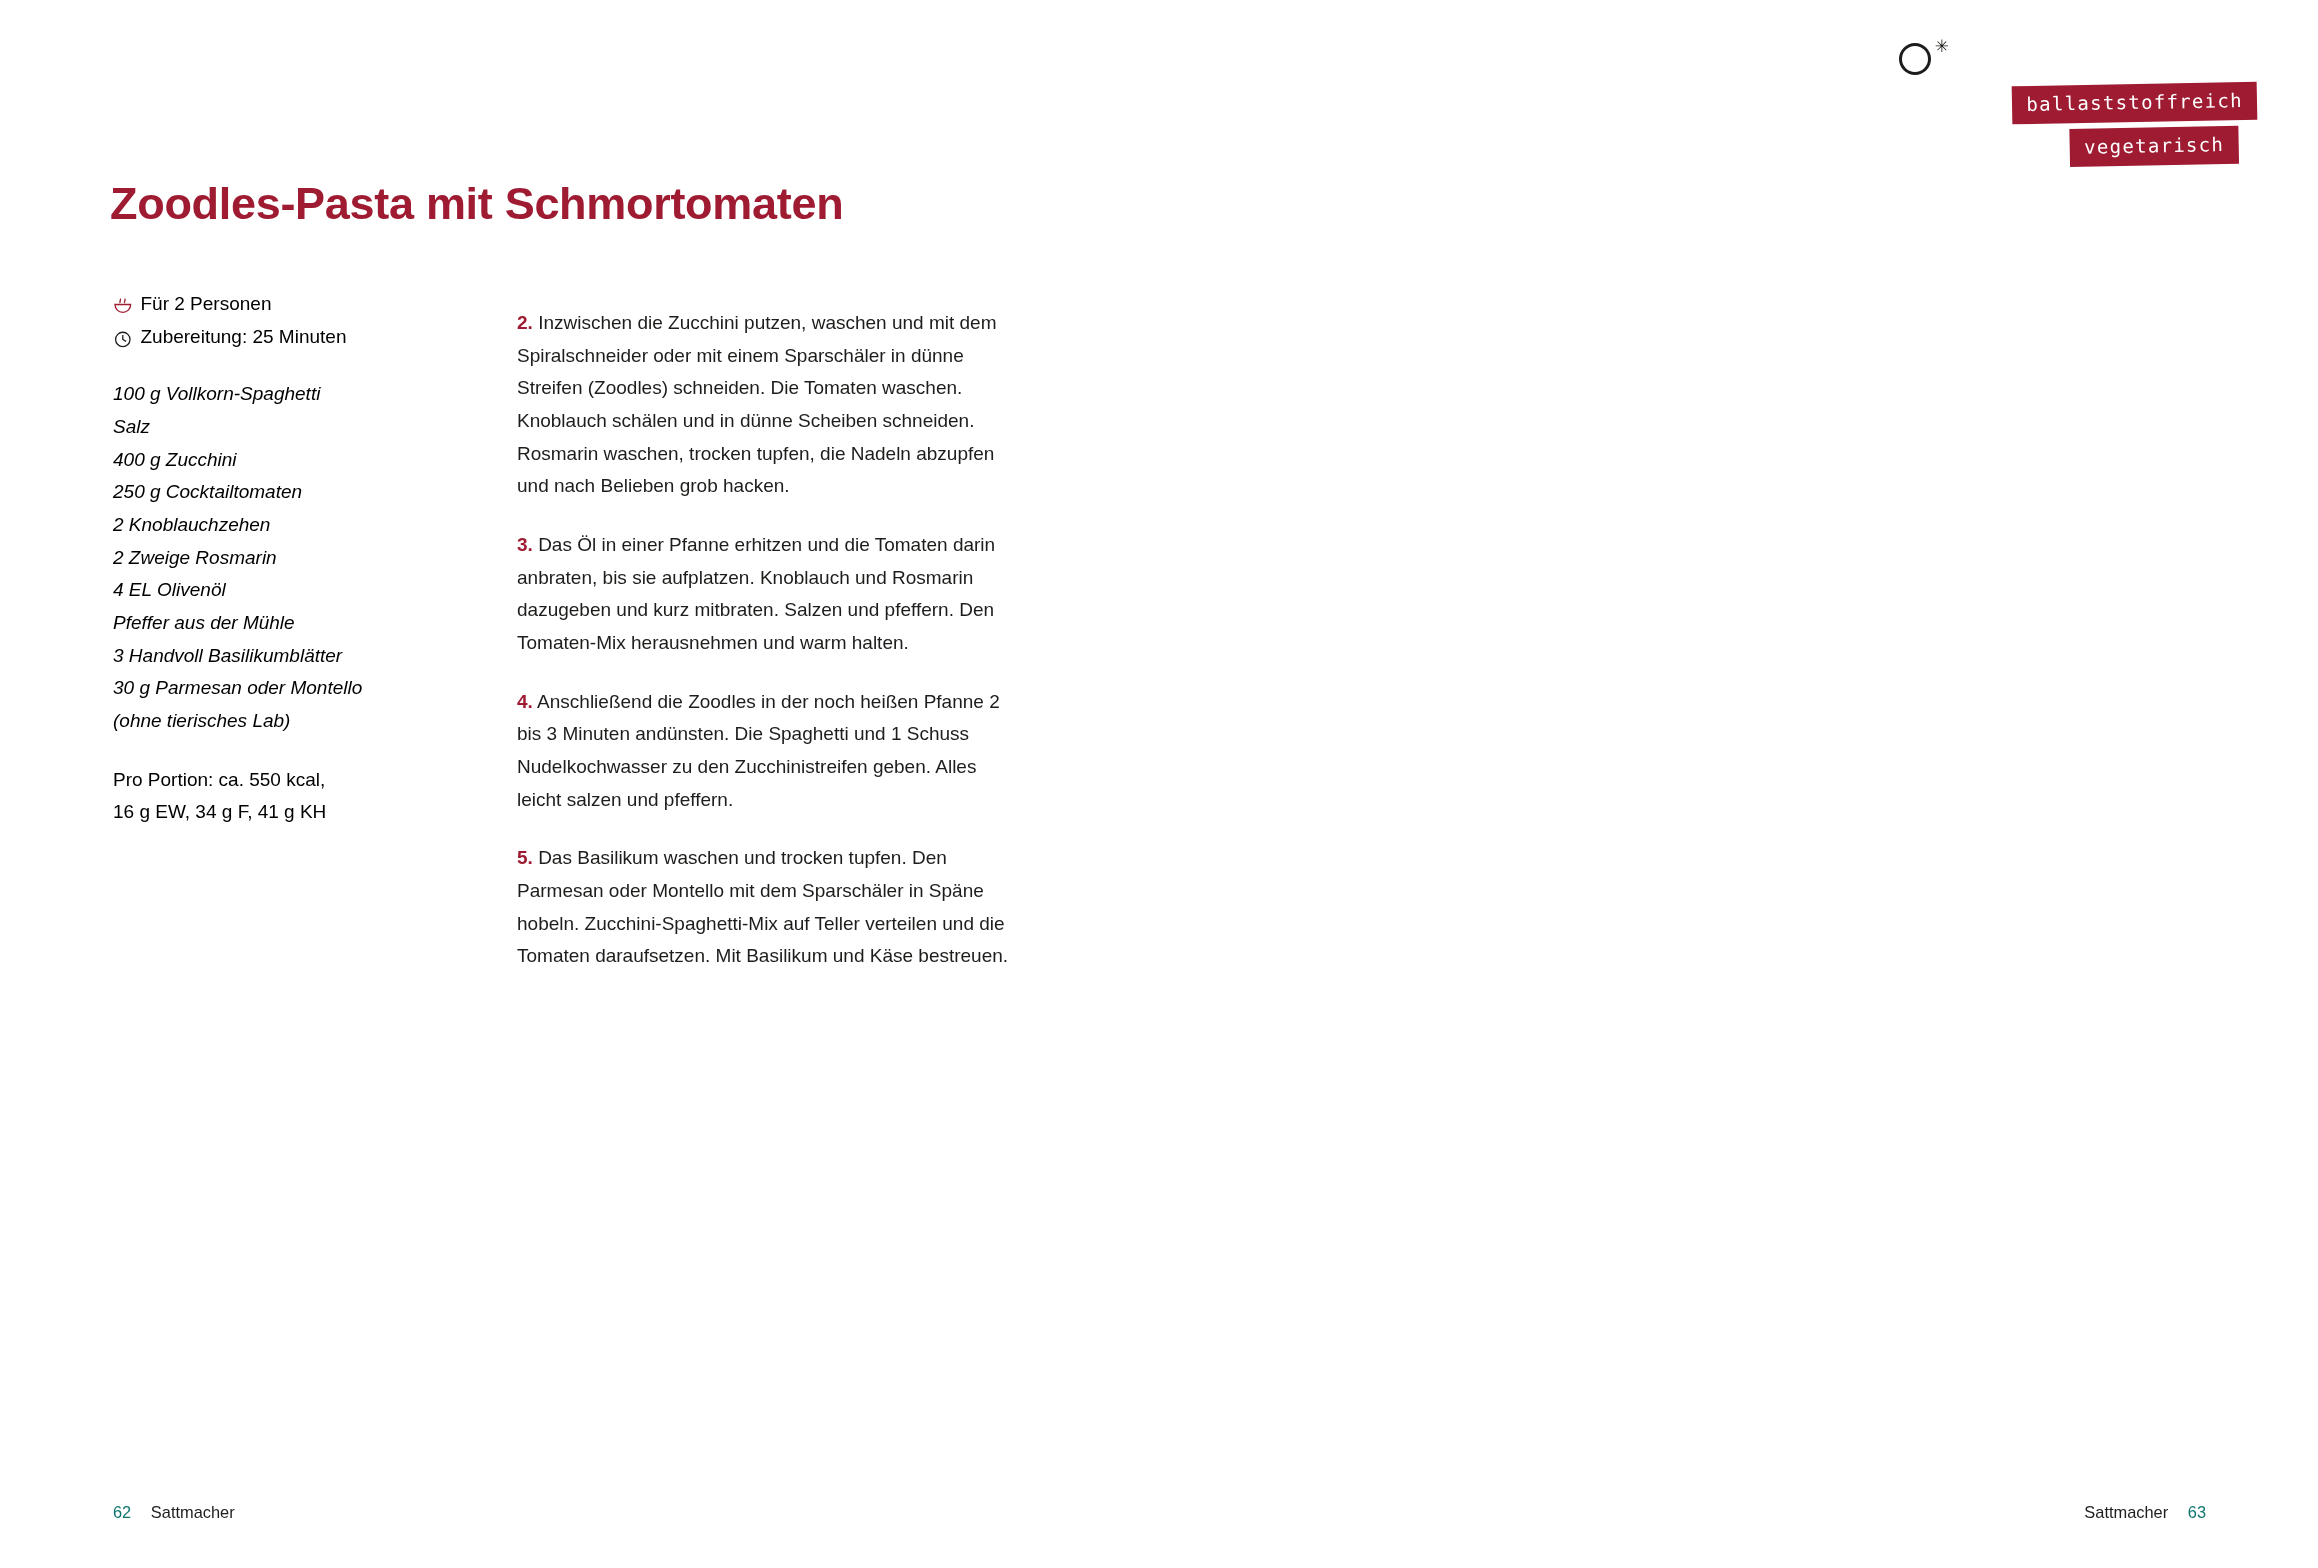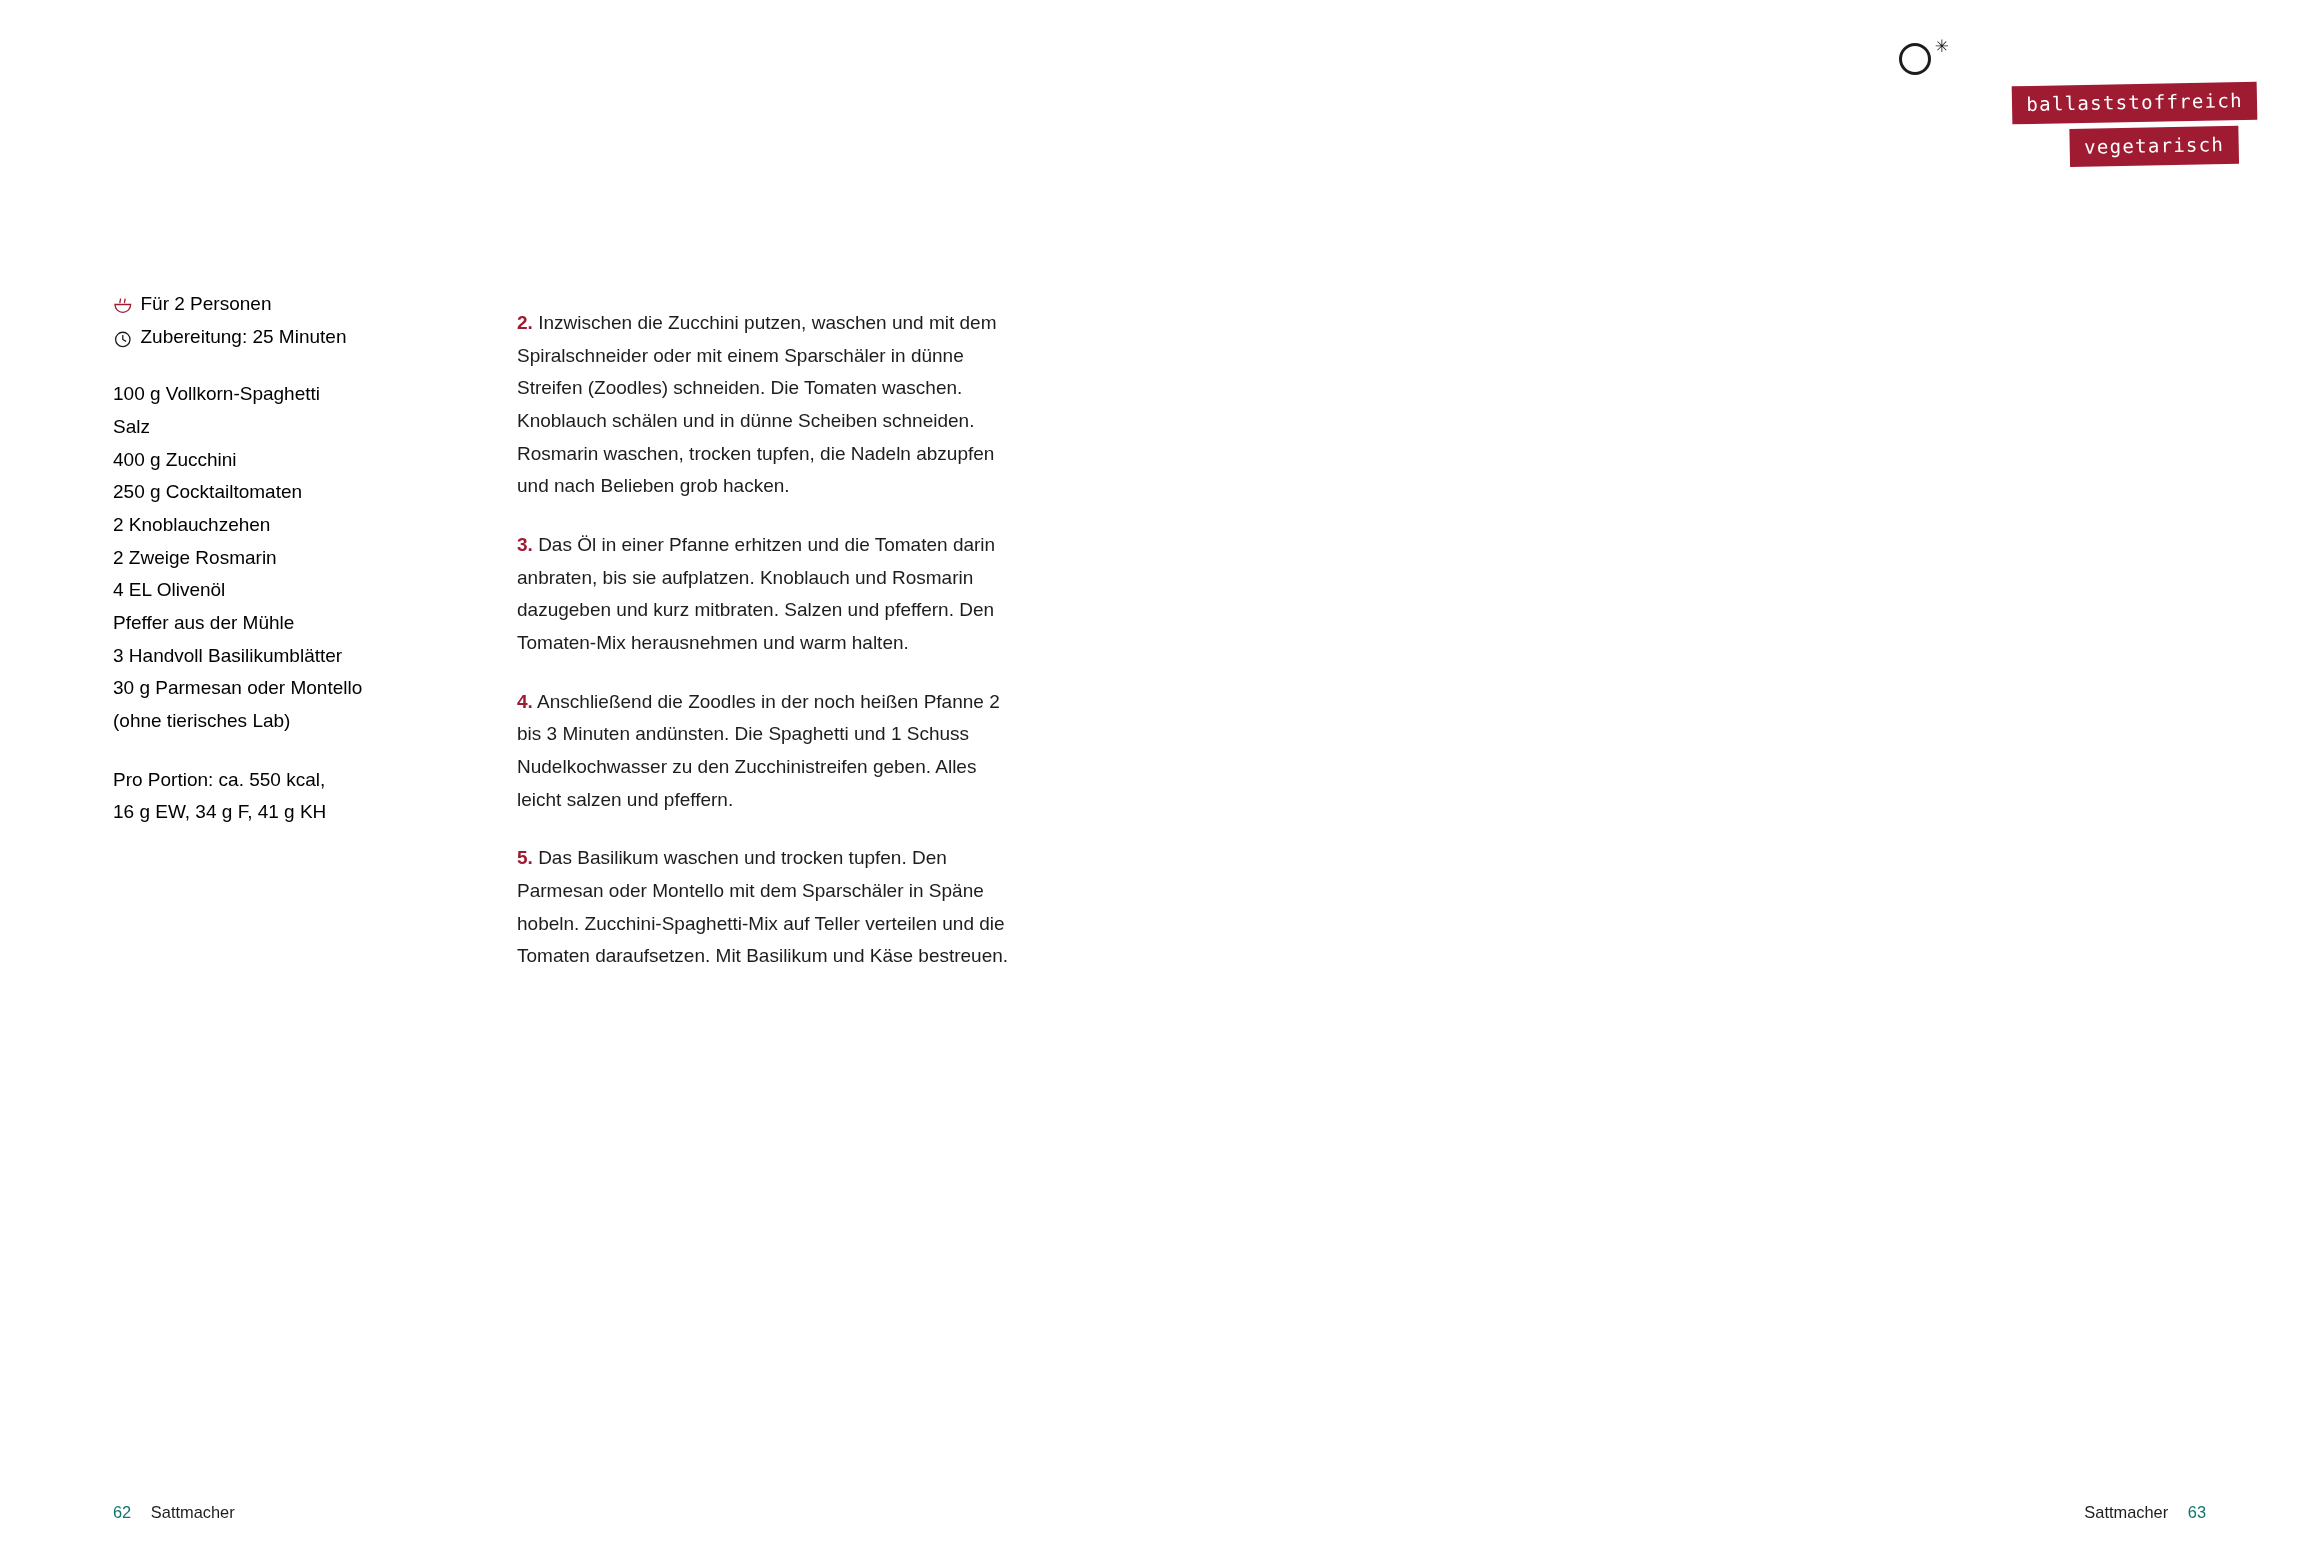--- a/index.html
+++ b/index.html
@@ -68,20 +68,21 @@
     height: 19.6px;
     flex: 0 0 19.6px;
     display: inline-block;
     position: relative;
     top: 1.3px;
   }
   .meta-icon svg { display: block; }
 
   .ingredients {
     margin-top: 25px;
+    font-style: italic;
   }
   .ingredients div { white-space: nowrap; }
 
   .nutrition {
     margin-top: 26px;
   }
   .nutrition div { white-space: nowrap; }
 
   .col-steps {
     position: absolute;
@@ -154,20 +155,21 @@
     line-height: 1;
   }
 </style>
 </head>
 <body>
 
 <div class="spread">
 
   <div class="page-left">
 
+    <h1 class="recipe-title">Zoodles-Pasta mit Schmortomaten</h1>
 
     <div class="col-left">
 
       <div class="meta-line">
         <span class="meta-icon">
           <svg viewBox="0 0 30 30" width="19.6" height="19.6" aria-hidden="true">
             <path d="M3 13h24c0 7-5.4 12-12 12S3 20 3 13z" fill="none" stroke="#9e1b32" stroke-width="2"></path>
             <path d="M11 11c-2-3 2-4 0-7" fill="none" stroke="#9e1b32" stroke-width="2"></path>
             <path d="M18 11c-2-3 2-4 0-7" fill="none" stroke="#9e1b32" stroke-width="2"></path>
           </svg>

